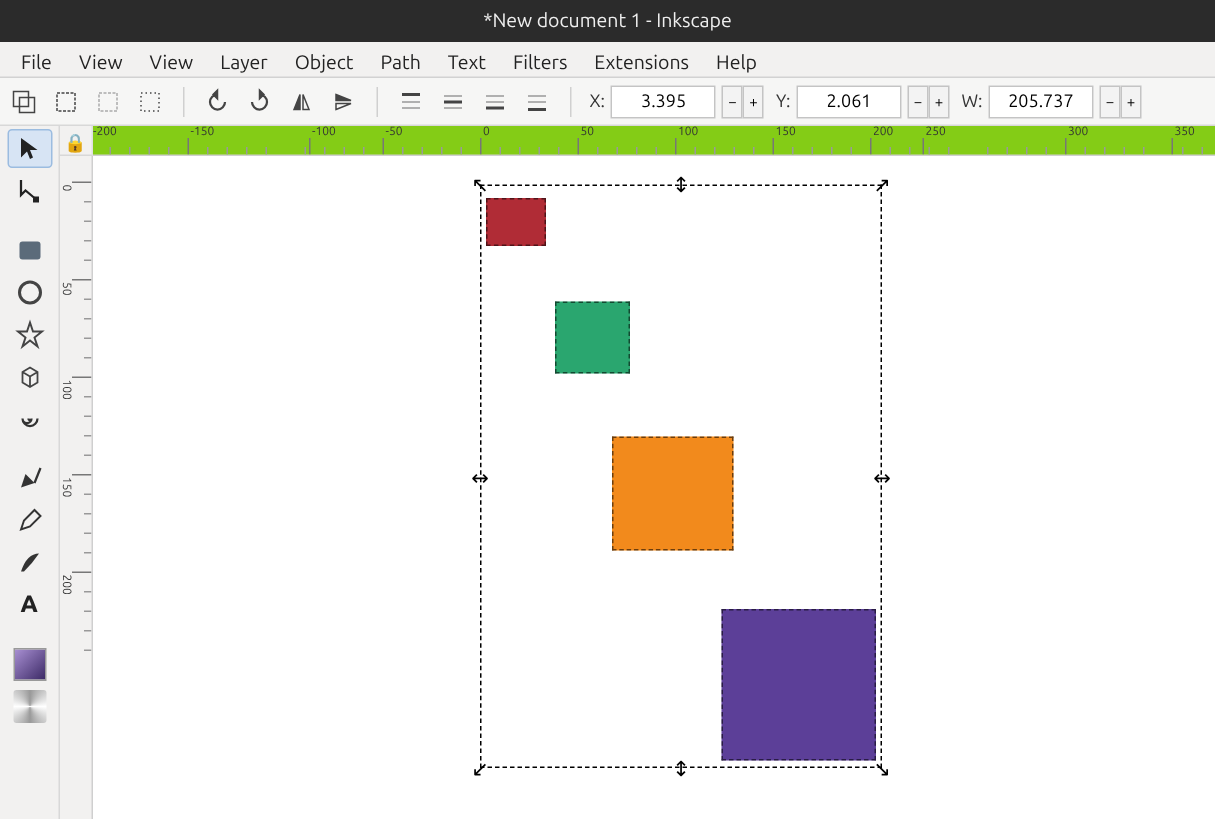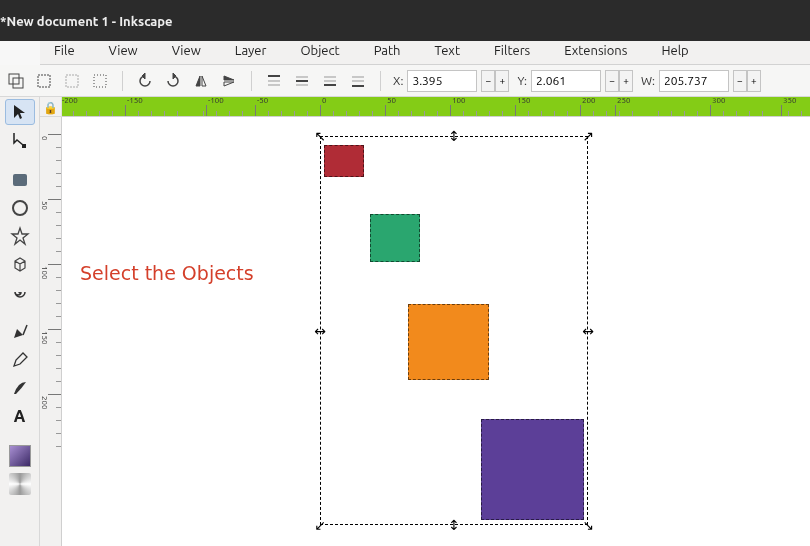--- a/index.html
+++ b/index.html
@@ -9,39 +9,39 @@
     font-size: 13px;
     background: #f7f7f7;
     width: 810px;
     height: 546px;
     overflow: hidden;
     color: #222;
   }
 
   
   .titlebar {
-    height: 41px;
+    height: 28px;
     background: #2b2b2b;
     color: #eee;
     display: flex;
     align-items: center;
-    font-weight: 700;
+    justify-content: center;
+    font-weight: 400;
     font-size: 13px;
   }
 
   
   .menubar {
     height: 24px;
     background: #f2f1f0;
     border-bottom: 1px solid #d2d2d2;
     display: flex;
-    align-items: flex-start;
+    align-items: flex-end;
     padding: 0 6px;
-    gap: 18px;
-    margin-left: 40px;
+    gap: 2px;
   }
   .menubar .menuitem {
     padding: 2px 8px;
     border-radius: 3px;
   }
 
   
   .toolbar {
     height: 32px;
     background: #f6f6f5;
@@ -183,21 +183,21 @@
     border:1px solid #999;
   }
   .swirl {
     width:22px;height:22px;
     background:conic-gradient(#999,#fff,#999,#fff,#999);
     border-radius:2px;
   }
 
   svg { overflow: visible; }
   button { font: inherit; }
-  input { font: inherit; }
+  input { font: inherit; text-align: center; }
 </style>
 </head>
 <body>
 
 <div class="titlebar">
   <span>*New document 1 - Inkscape</span>
 </div>
 
 <div class="menubar">
   <div class="menuitem">File</div>
@@ -525,21 +525,20 @@
         <div class="line"></div>
       </div>
       <div class="vminor" style="top: 290px;"></div>
       <div class="vminor" style="top: 303px;"></div>
       <div class="vminor" style="top: 316px;"></div>
       <div class="vminor" style="top: 329px;"></div>
     </div>
 
   <div class="canvas-area">
 
-    <div class="annotation" style="left:18px; top:145px;">Select the Objects</div>
 
     <div class="sel-box" id="selbox" style="left: 258px; top: 19px; width: 268px; height: 389px;"></div>
 
     <div id="shapes-host">
         <div class="shape" style="left: 262px; top: 28px; width: 40px; height: 32px; background: rgb(176, 44, 54);"></div>
         <div class="shape" style="left: 308px; top: 97px; width: 50px; height: 48px; background: rgb(42, 166, 111);"></div>
         <div class="shape" style="left: 346px; top: 187px; width: 81px; height: 76px; background: rgb(242, 138, 28);"></div>
         <div class="shape" style="left: 419px; top: 302px; width: 103px; height: 101px; background: rgb(92, 63, 152);"></div>
       </div>
 

